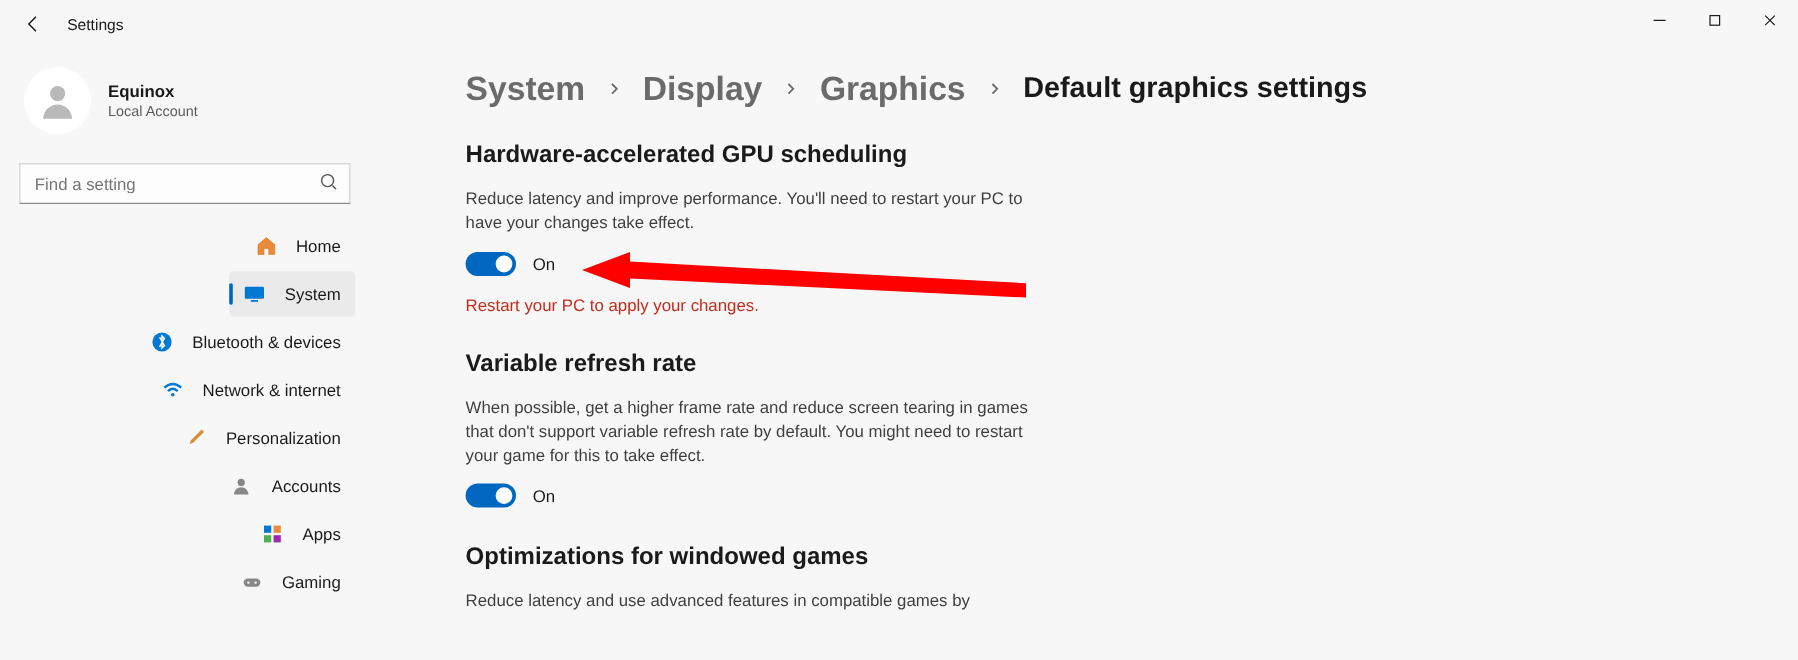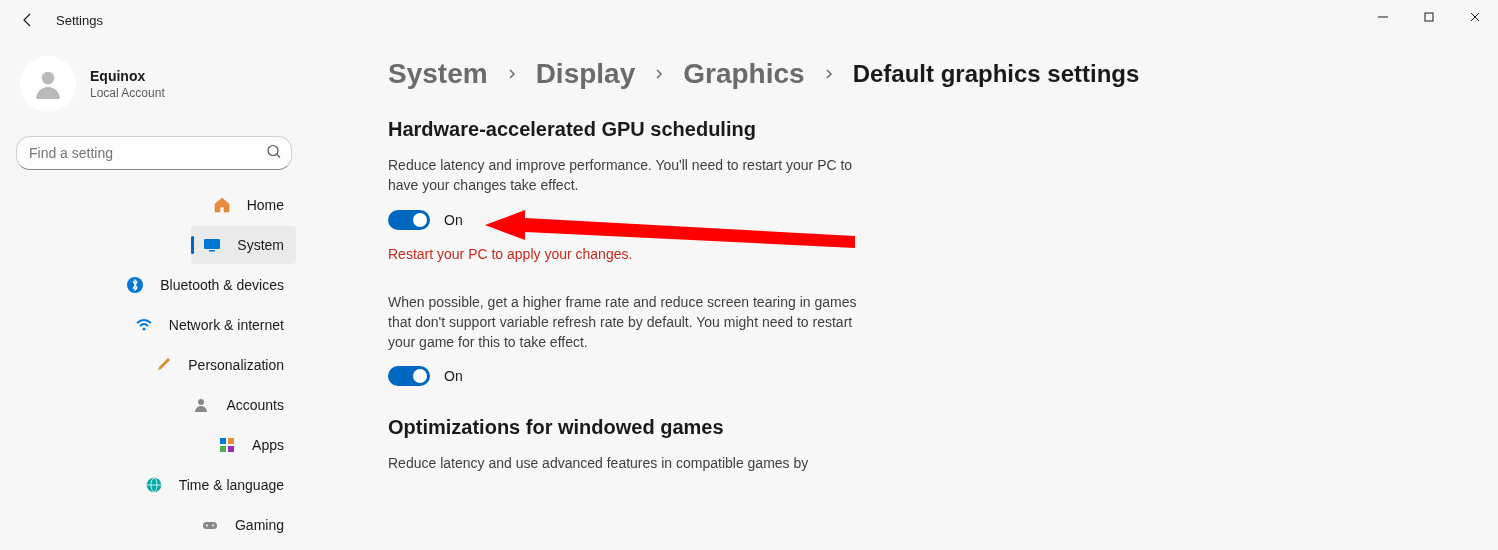--- a/index.html
+++ b/index.html
@@ -28,21 +28,21 @@
   .avatar {
     width:56px; height:56px; border-radius:50%; background:#fff;
     display:flex; align-items:center; justify-content:center;
   }
   .avatar svg { width:36px; height:36px; }
   .user-name { font-weight:600; font-size:14px; }
   .user-sub { font-size:12px; color:#5c5c5c; margin-top:2px; }
   .search-wrap { position:relative; margin: 0 4px 16px 4px; }
   .search-input {
     width:100%; height:34px; border:1px solid #d0d0d0; background:#fdfdfd;
-    border-bottom:1px solid #888; border-radius:14px;
+    border-bottom:1px solid #888; border-radius:0;
     padding: 0 34px 0 12px; font-size:14px; outline:none;
   }
   .search-icon { position:absolute; right:10px; top:50%; transform:translateY(-50%); }
   .nav { display:flex; flex-direction:column; gap:2px;align-items:flex-end; }
   .nav-item {
     display:flex; align-items:center; gap:16px; height:38px;
     padding:0 12px; border-radius:4px; cursor:pointer; position:relative;
   }
   .nav-item.active { background:#eaeaea; }
   .nav-item.active::before {
@@ -192,30 +192,20 @@
               <rect x="10" y="2" width="6" height="6" fill="#e88b3a"></rect>
               <rect x="2" y="10" width="6" height="6" fill="#4caf50"></rect>
               <rect x="10" y="10" width="6" height="6" fill="#9c27b0"></rect>
             </svg>
         </span>
         <span class="nav-label">Apps</span>
       </div>
       <div class="nav-item">
         <span class="nav-icon">
           <svg width="18" height="18" viewBox="0 0 18 18">
-              <circle cx="9" cy="9" r="7" fill="#0aa" stroke="#088" stroke-width="0.5"></circle>
-              <ellipse cx="9" cy="9" rx="3" ry="7" fill="none" stroke="#fff" stroke-width="0.8"></ellipse>
-              <line x1="2" y1="9" x2="16" y2="9" stroke="#fff" stroke-width="0.8"></line>
-            </svg>
-        </span>
-        <span class="nav-label">Time &amp; language</span>
-      </div>
-      <div class="nav-item">
-        <span class="nav-icon">
-          <svg width="18" height="18" viewBox="0 0 18 18">
               <rect x="2" y="6" width="14" height="7" rx="3.5" fill="#888"></rect>
               <circle cx="6" cy="9.5" r="1" fill="#fff"></circle>
               <circle cx="12" cy="9.5" r="1" fill="#fff"></circle>
             </svg>
         </span>
         <span class="nav-label">Gaming</span>
       </div>
     </nav>
   </aside>
 
@@ -246,20 +236,21 @@
       <h2 class="section-title">Hardware-accelerated GPU scheduling</h2>
       <p class="section-desc">Reduce latency and improve performance. You'll need to restart your PC to have your changes take effect.</p>
       <div class="toggle-row">
         <div class="toggle"></div>
         <span class="toggle-label">On</span>
       </div>
       <p class="warning">Restart your PC to apply your changes.</p>
     </section>
 
     <section class="section">
+      <h2 class="section-title">Variable refresh rate</h2>
       <p class="section-desc">When possible, get a higher frame rate and reduce screen tearing in games that don't support variable refresh rate by default. You might need to restart your game for this to take effect.</p>
       <div class="toggle-row">
         <div class="toggle"></div>
         <span class="toggle-label">On</span>
       </div>
     </section>
 
     <section class="section">
       <h2 class="section-title">Optimizations for windowed games</h2>
       <p class="section-desc">Reduce latency and use advanced features in compatible games by</p>

